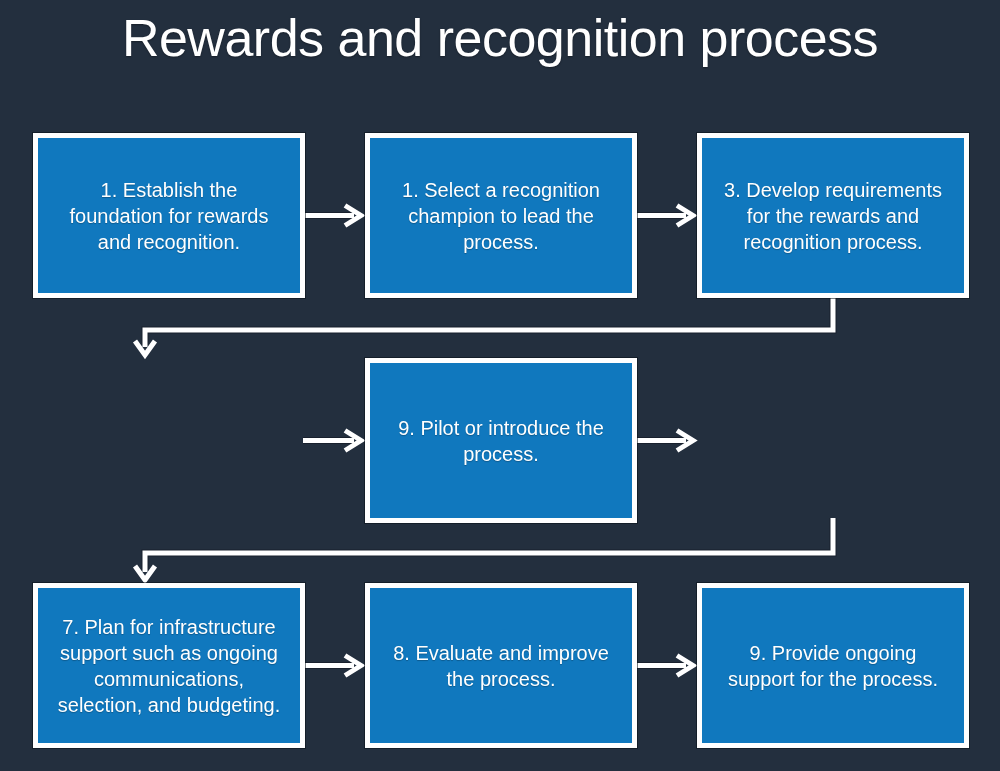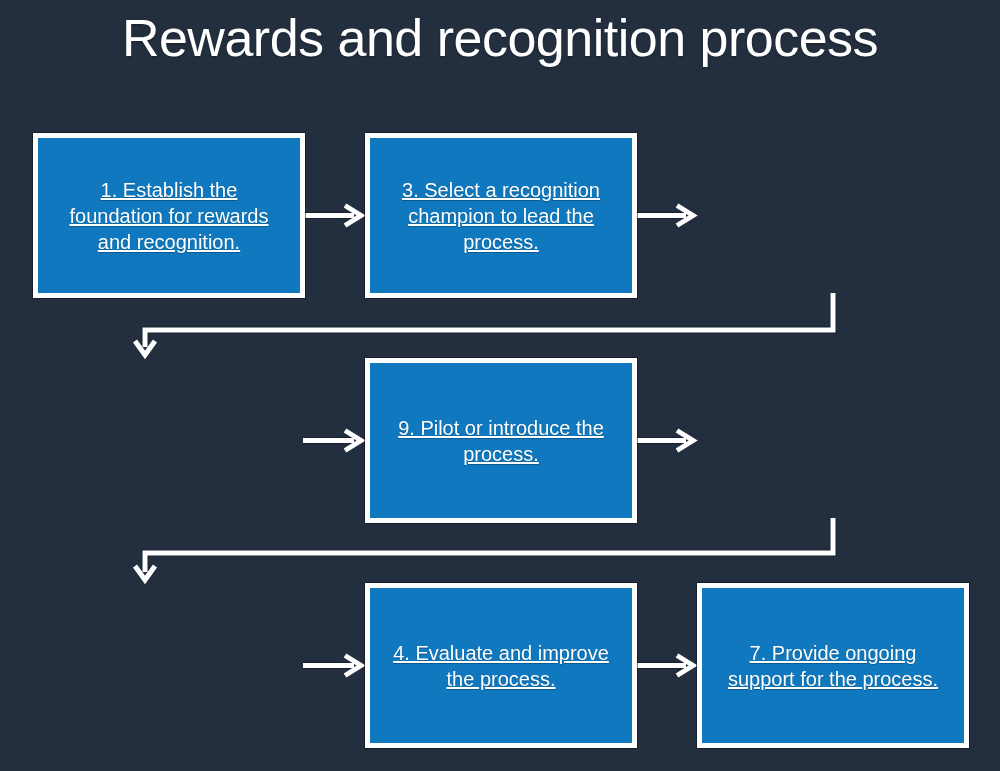--- a/index.html
+++ b/index.html
@@ -65,21 +65,20 @@
     justify-content:center;
     padding:6px 12px;
   }
   .step-text{
     color:var(--text);
     font-size:20px;
     line-height:1.3;
     text-align:center;
     white-space:pre-line;
     text-shadow:0 1px 1px rgba(0,0,0,0.25);
-    text-decoration:underline;
   }
   
   .r1{top:133px}.r2{top:358px}.r3{top:583px}
   .c1{left:33px}.c2{left:365px}.c3{left:697px}
 </style>
 </head>
 <body>
 
 <div class="canvas">
 
@@ -132,32 +131,43 @@
       <path class="c-line" d="M677,655.5 L693,665.5 L677,675.5"></path>
     </g>
   </svg>
 
   <div class="step-box r1 c1">
     <div class="step-text">1. Establish the
 foundation for rewards
 and recognition.</div>
   </div>
   <div class="step-box r1 c2">
-    <div class="step-text">3. Select a recognition
+    <div class="step-text">1. Select a recognition
 champion to lead the
 process.</div>
+  </div>
+  <div class="step-box r1 c3">
+    <div class="step-text">3. Develop requirements
+for the rewards and
+recognition process.</div>
   </div>
 
   <div class="step-box r2 c2">
     <div class="step-text">9. Pilot or introduce the
 process.</div>
   </div>
 
+  <div class="step-box r3 c1">
+    <div class="step-text">7. Plan for infrastructure
+support such as ongoing
+communications,
+selection, and budgeting.</div>
+  </div>
   <div class="step-box r3 c2">
-    <div class="step-text">4. Evaluate and improve
+    <div class="step-text">8. Evaluate and improve
 the process.</div>
   </div>
   <div class="step-box r3 c3">
-    <div class="step-text">7. Provide ongoing
+    <div class="step-text">9. Provide ongoing
 support for the process.</div>
   </div>
 
 </div>
 
 </body></html>

